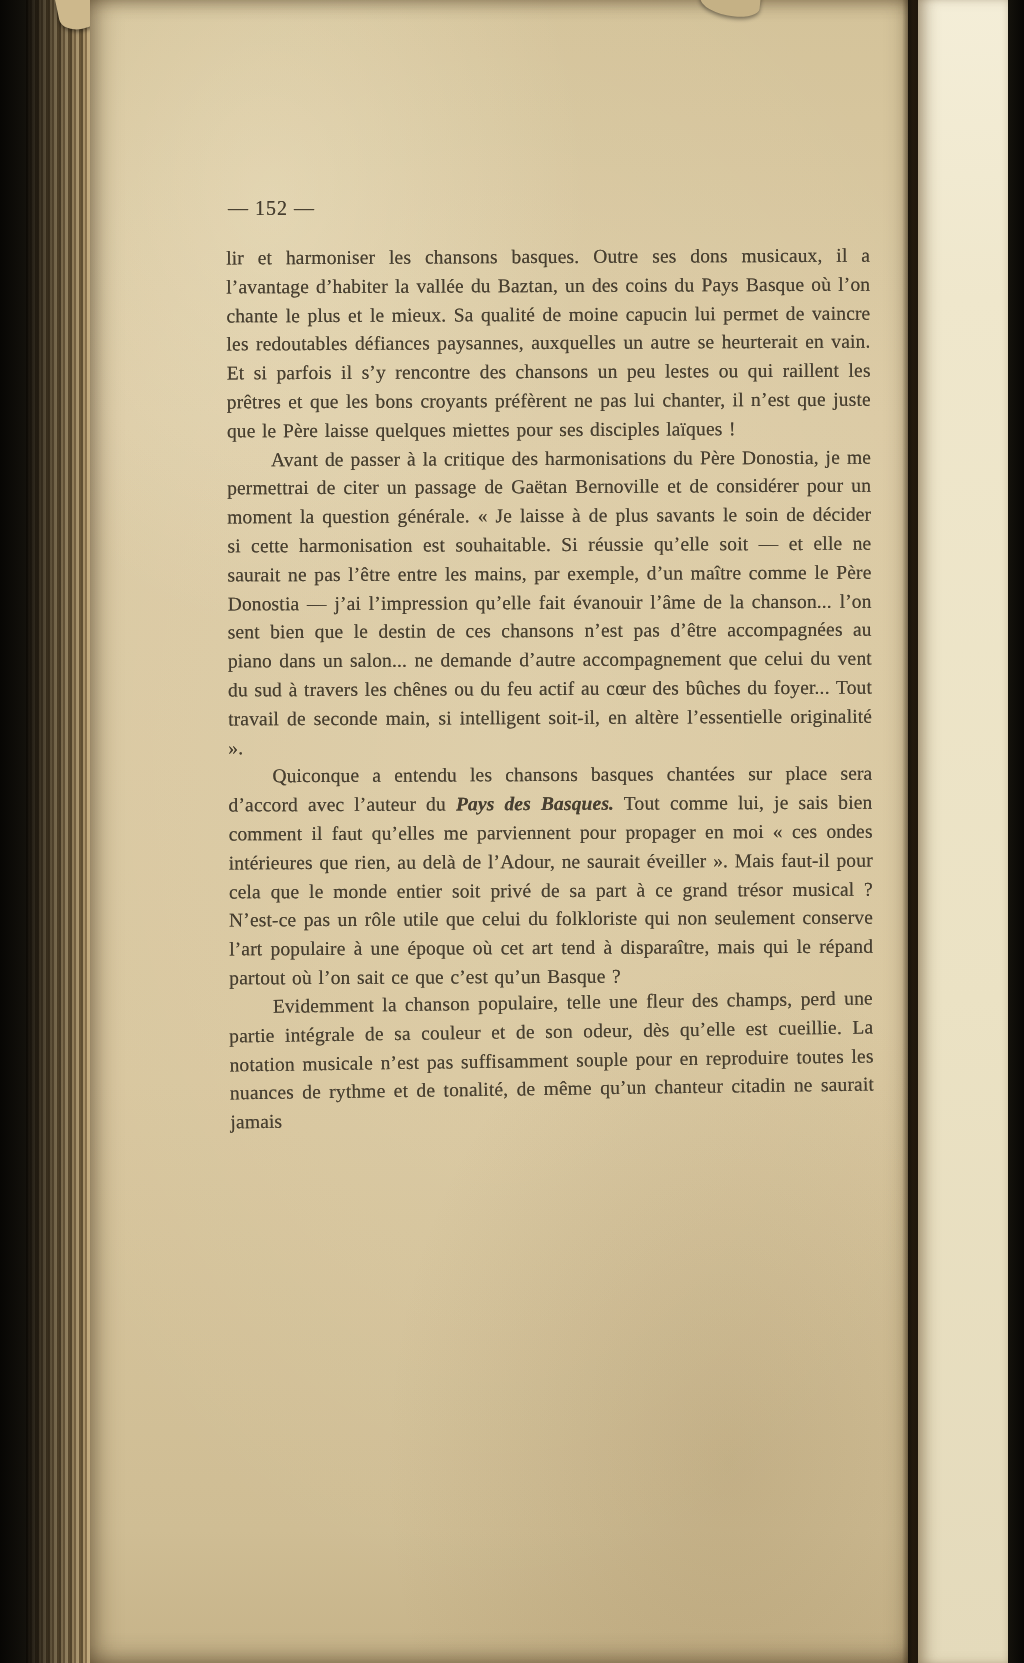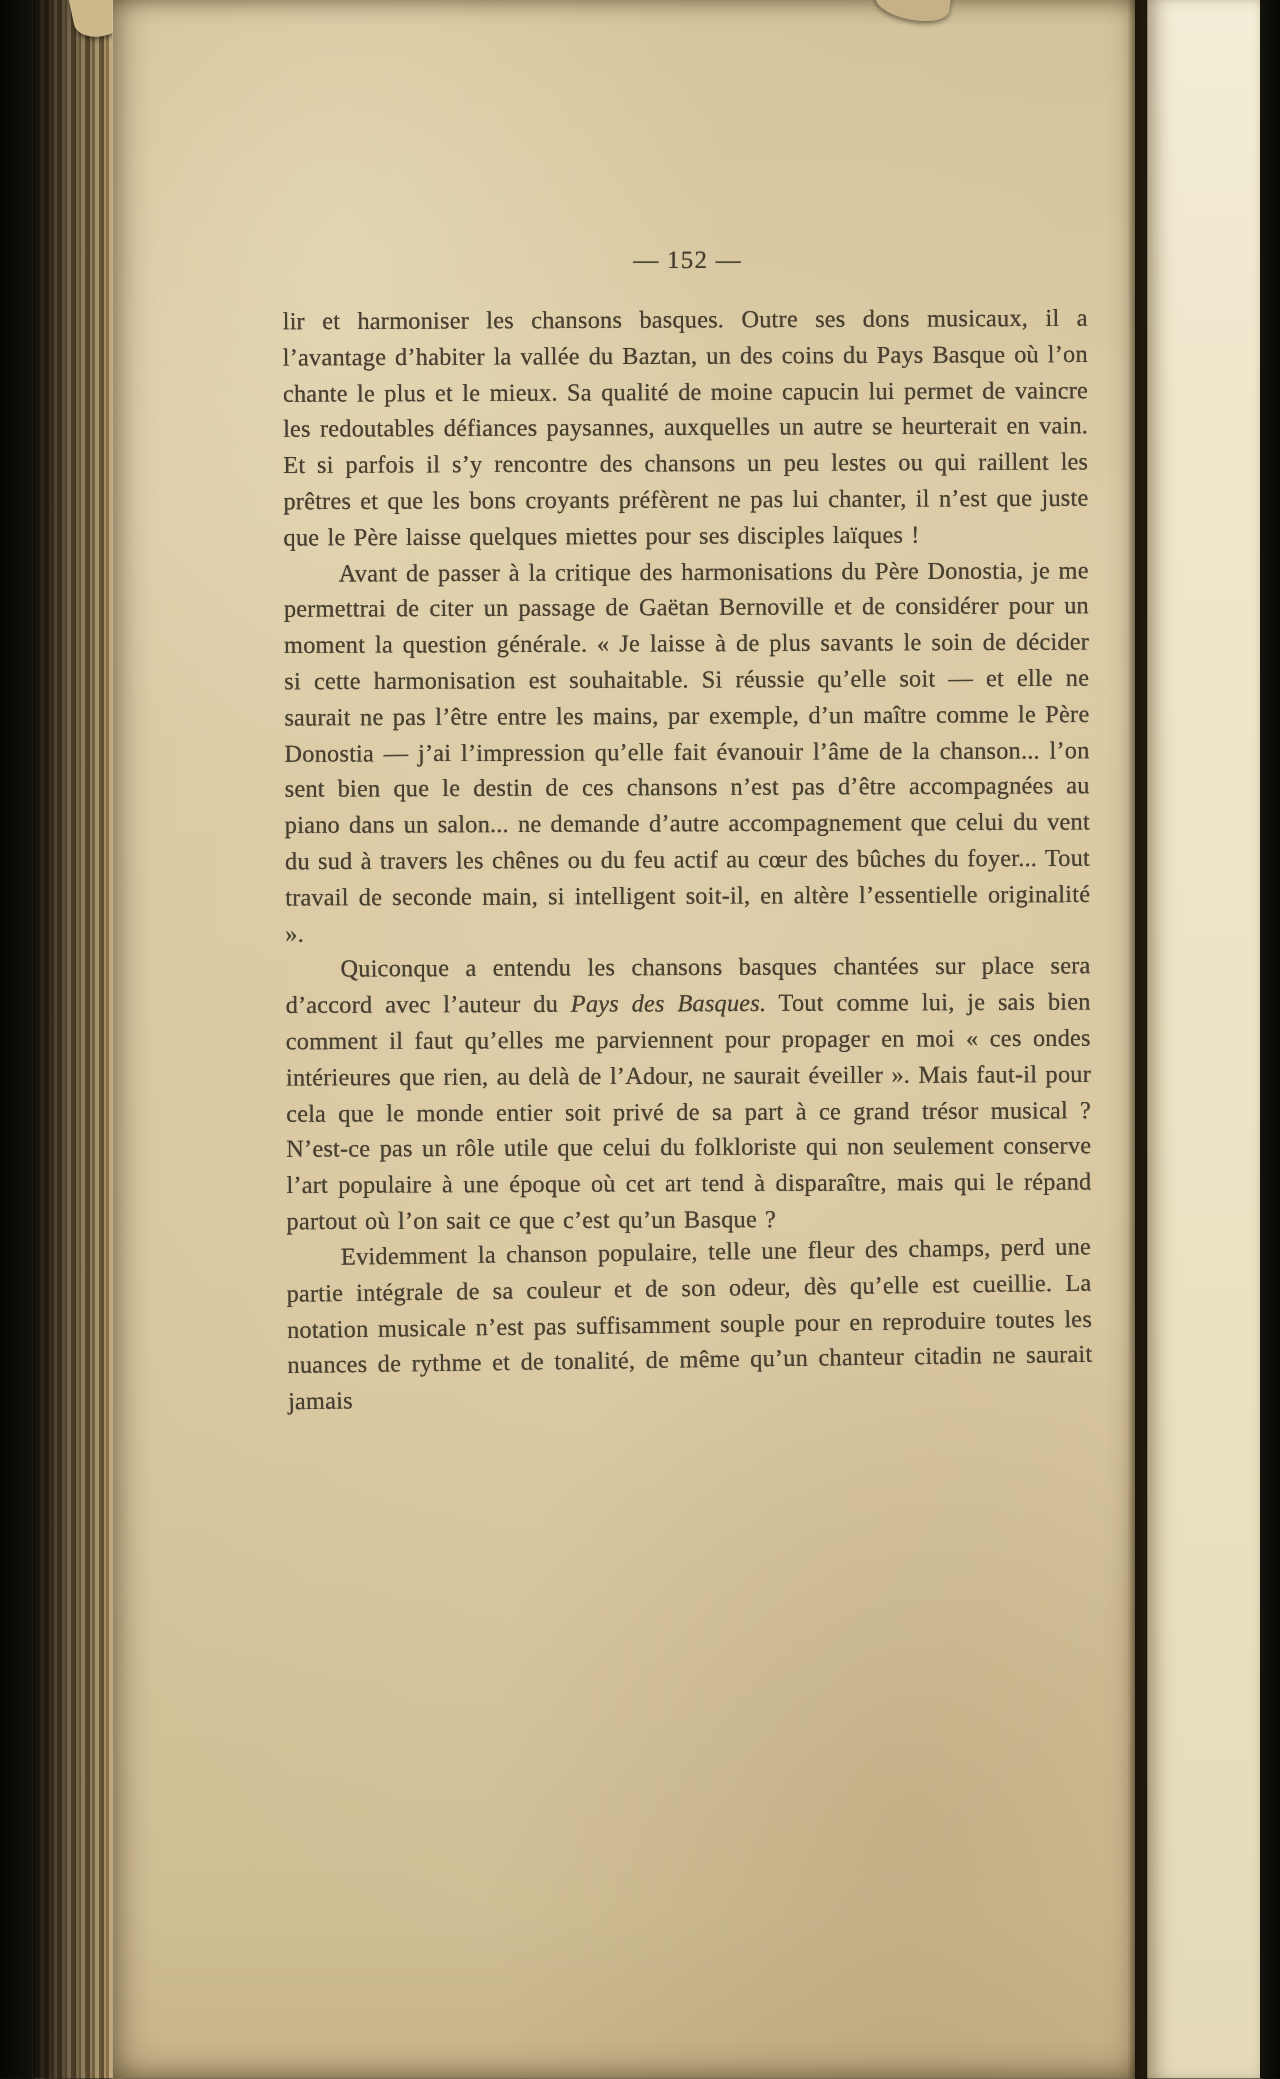--- a/index.html
+++ b/index.html
@@ -71,41 +71,40 @@
   .next-page {
     position: absolute; left: 918px; top: 0; width: 92px; height: 100%;
     background-image: linear-gradient(180deg, #f4eed8 0%, #efe7cc 18%, #ebe2c4 60%, #e4dabb 100%);
     box-shadow:
       inset 12px 0 16px -7px rgba(90,66,32,0.55),
       inset -4px 0 8px -4px rgba(90,66,32,0.35);
   }
   
   .page-number {
     position: absolute; left: 138px; top: 197px; width: 644px;
-    text-align: center;
     font-size: 20px;
     color: #473f31;
     letter-spacing: 1px;
     text-shadow: 0 0 0.6px rgba(66,56,38,0.8);
   }
   .text-block {
     position: absolute; left: 138px; top: 243px; width: 644px;
     text-align: justify;
     font-size: 19.5px;
     line-height: 28.8px;
     color: #473f31;
     letter-spacing: 0.15px;
     word-spacing: 1.5px;
     text-shadow: 0 0 0.6px rgba(66,56,38,0.75);
     transform: rotate(-0.25deg);
   }
   .para { margin: 0; text-indent: 44px; }
   .para.no-indent { text-indent: 0; }
   .para.tilt { transform: rotate(-0.55deg); transform-origin: 0 50%; }
-  .italic { font-style: italic; }
+  .italic { font-style: italic; font-weight: bold; }
 </style>
 </head>
 <body>
 
 <div class="scan">
 
   <div class="edge-black-left"></div>
 
   <div class="page-stack"></div>
   <div class="scrap-1"></div>

